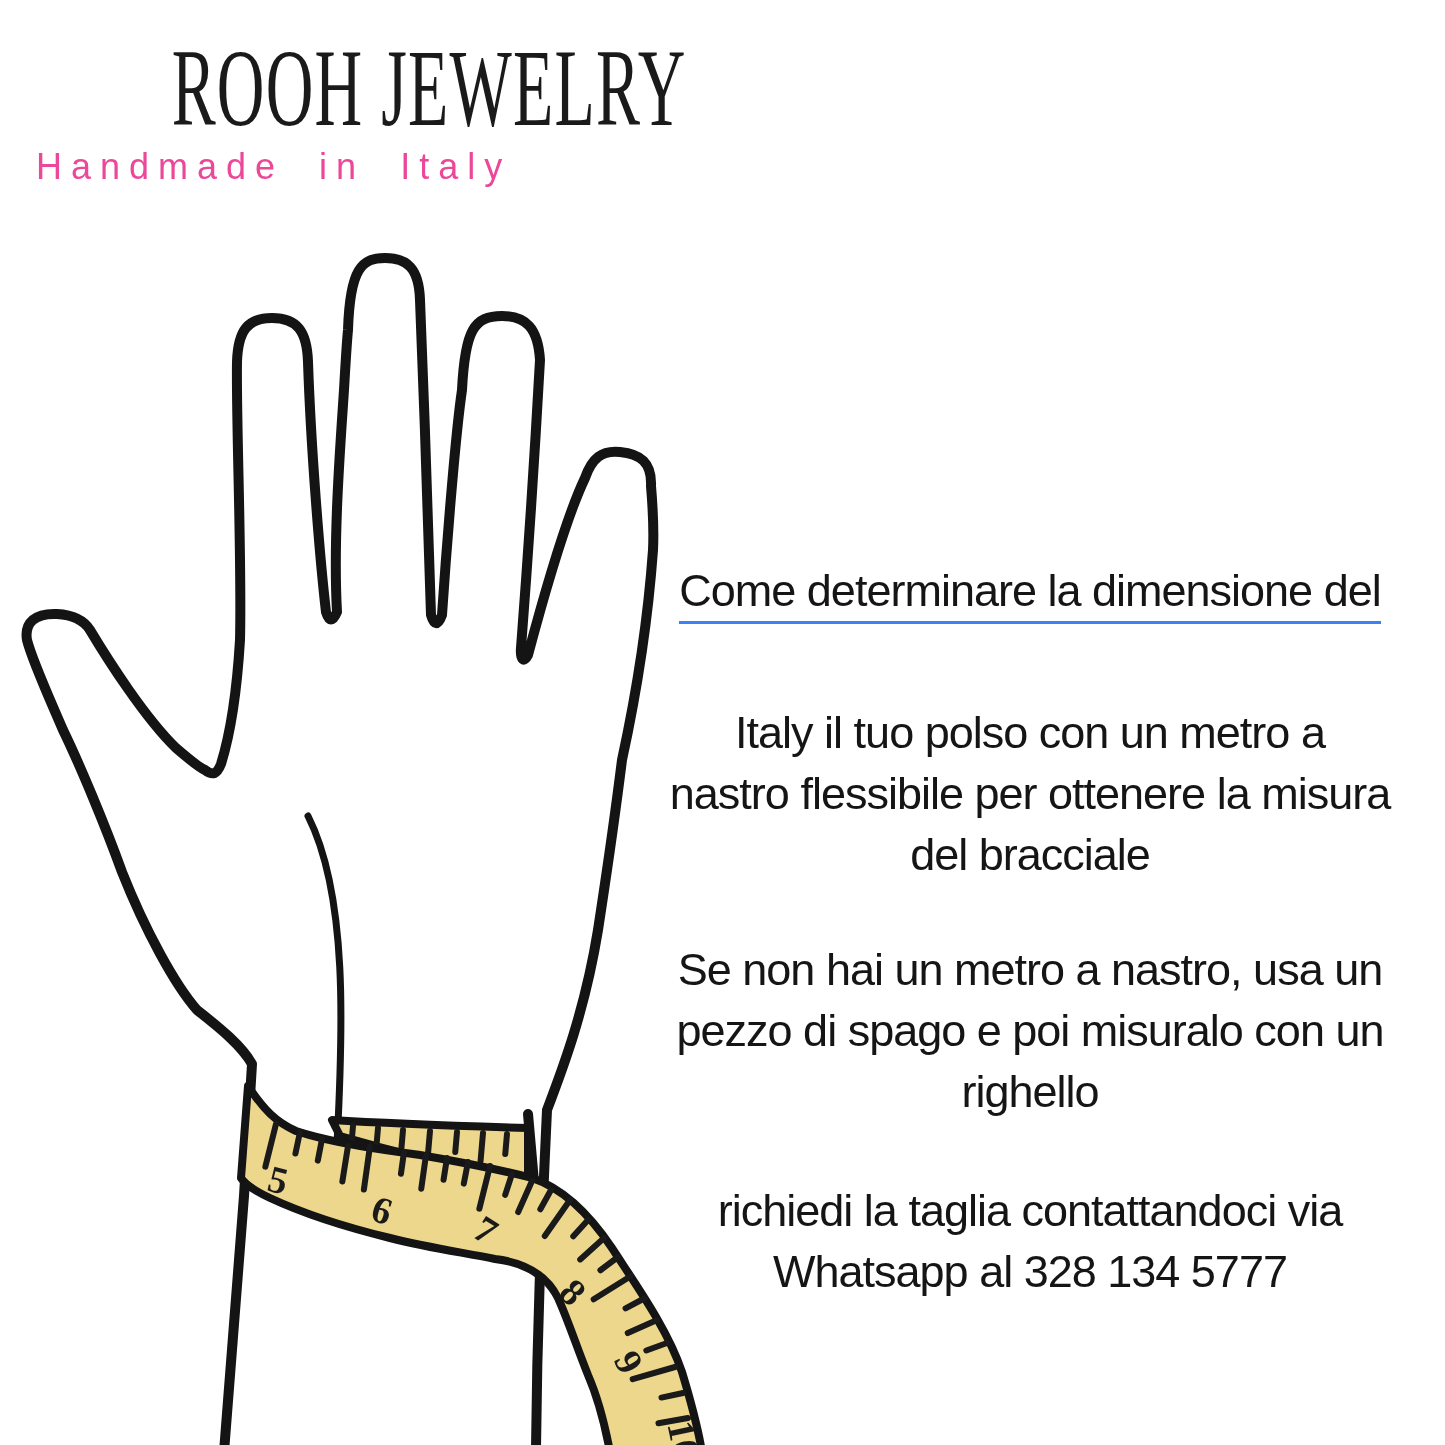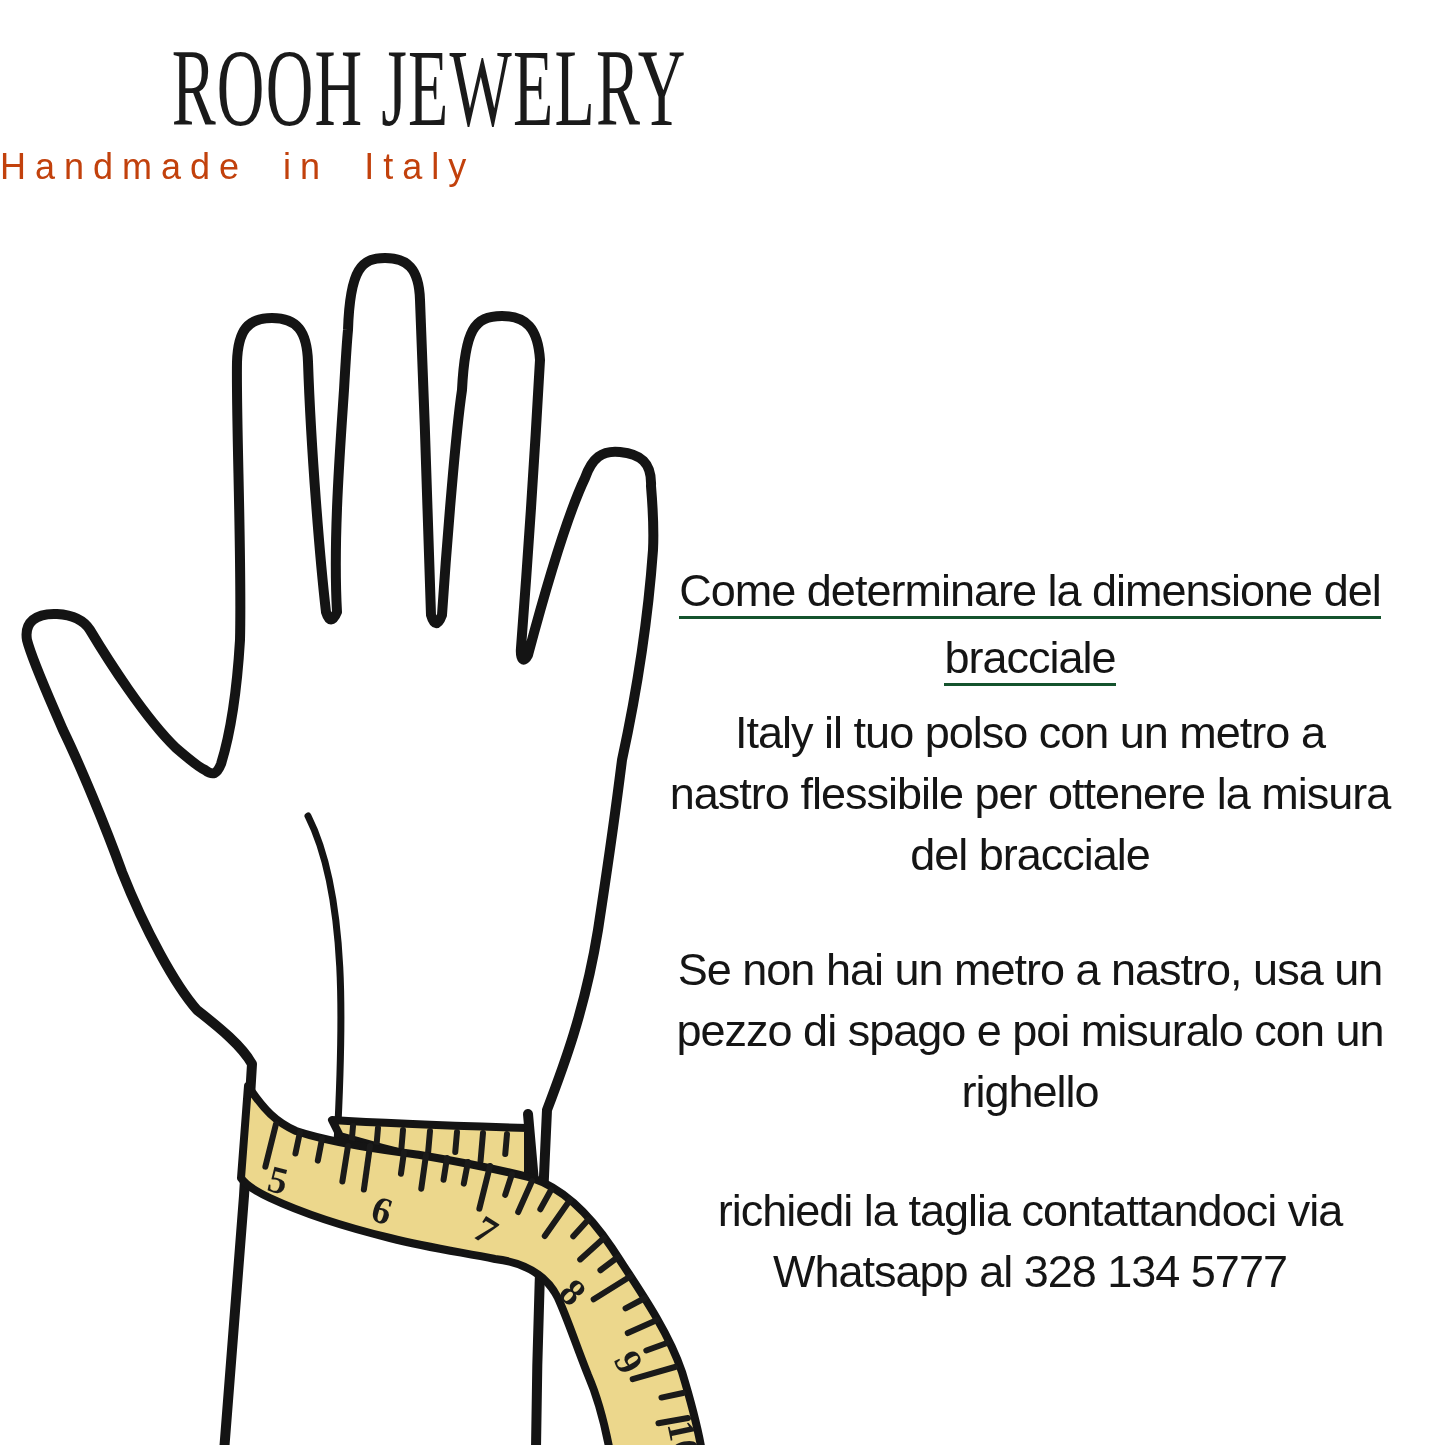--- a/index.html
+++ b/index.html
@@ -9,34 +9,34 @@
   }
   
   .header{position:absolute;left:0;right:0;top:38px;text-align:left;}
   .brand{
     font-family:"Liberation Serif",serif;font-weight:400;color:#1a1a1a;
     font-size:110px;line-height:100px;margin:0;display:inline-block;
     transform:scaleX(0.60);transform-origin:center top;white-space:nowrap;
     letter-spacing:2px;
   }
   .subtitle{
-    margin-top:10px;font-size:36px;line-height:38px;color:#c2410c;
-    letter-spacing:9px;word-spacing:16px;white-space:nowrap;
+    margin-top:10px;font-size:36px;line-height:38px;color:#ec4899;
+    letter-spacing:9px;word-spacing:16px;white-space:nowrap;padding-left:36px;
   }
   
   .col{
     position:absolute;left:650px;width:760px;top:0;height:1445px;
     text-align:center;font-size:45px;letter-spacing:-1px;color:#151515;
   }
   .block{position:absolute;left:0;right:0;}
   .line{line-height:61px;white-space:nowrap;}
   .heading{top:560px;}
   .heading .line{margin-bottom:6px;}
   .heading .u{
-    display:inline-block;border-bottom:3px solid #14532d;
+    display:inline-block;border-bottom:3px solid #3b82f6;padding-bottom:5px;
     line-height:50px;
   }
   .para1{top:702px;}
   .para2{top:939px;}
   .para3{top:1180px;}
   
   .illustration{position:absolute;left:0;top:0;}
   .hand{fill:#ffffff;stroke:#141414;stroke-width:10;stroke-linejoin:round;stroke-linecap:round;}
   .crease{fill:none;stroke:#141414;stroke-width:7;stroke-linecap:round;}
   .tapeline{stroke:#141414;stroke-width:8;stroke-linejoin:round;}
@@ -172,21 +172,20 @@
         <text class="tapenum" transform="translate(629,1362) rotate(62)">9</text>
         <text class="tapenum" transform="translate(684,1440) rotate(78)">10</text>
       </g>
     </g>
   </svg>
 
   <div class="col">
 
     <div class="block heading">
       <div class="line"><span class="u">Come determinare la dimensione del</span></div>
-      <div class="line"><span class="u">bracciale</span></div>
     </div>
 
     <div class="block para1">
       <div class="line">Italy il tuo polso con un metro a</div>
       <div class="line">nastro flessibile per ottenere la misura</div>
       <div class="line">del bracciale</div>
     </div>
 
     <div class="block para2">
       <div class="line">Se non hai un metro a nastro, usa un</div>

